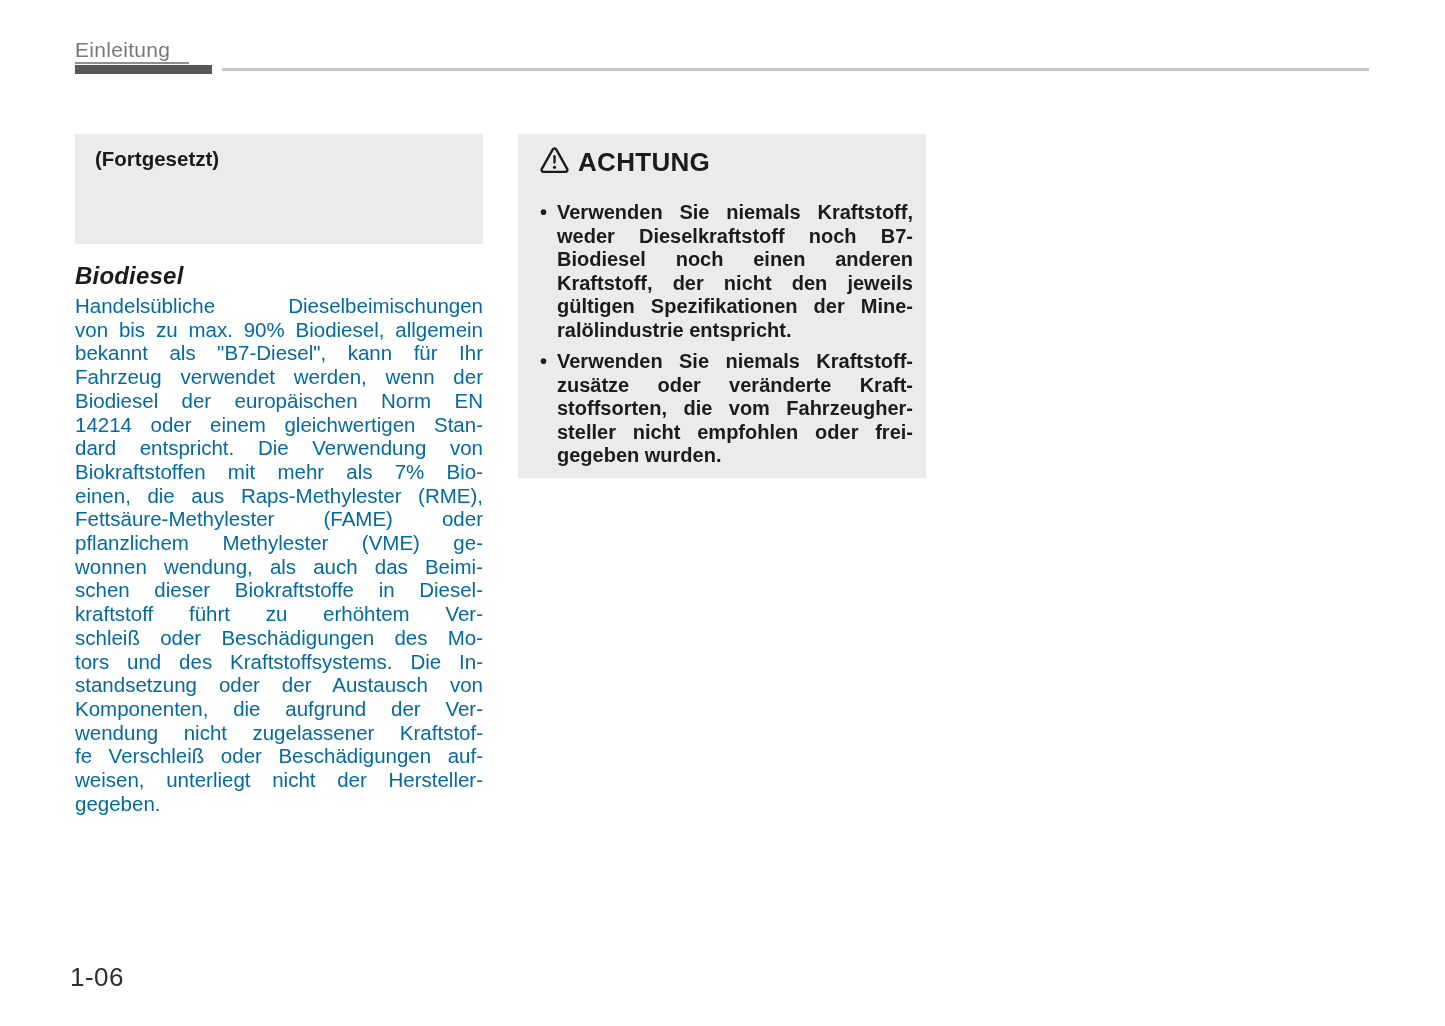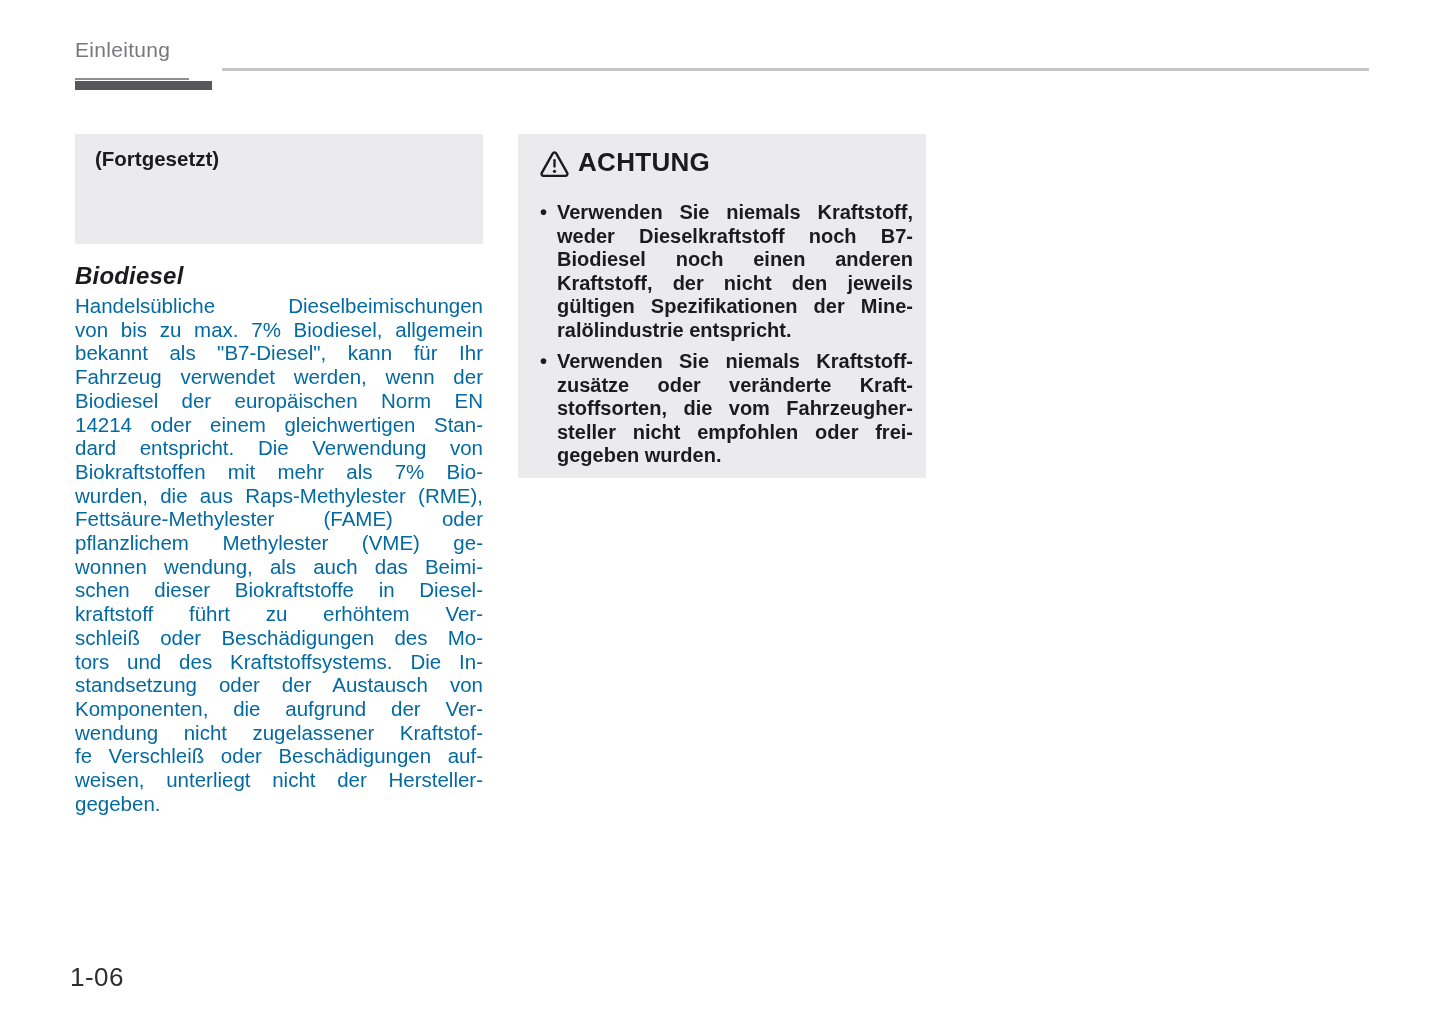--- a/index.html
+++ b/index.html
@@ -12,21 +12,21 @@
     overflow:hidden;
   }
 
   
   .header-title-wrap{position:absolute;left:75px;top:38px;}
   .header-title{
     display:inline-block;
     font-size:21px;
     color:#77787b;
     letter-spacing:.3px;
-    padding-bottom:16px;
+    padding-bottom:0;
     border-bottom:2px solid #8d8e91;
     width:114px;
   }
   .header-bar{
     width:137px;height:9px;
     background:#58585b;
     margin-top:1px;
   }
   .header-rule{
     position:absolute;left:222px;top:68px;
@@ -76,21 +76,21 @@
 
   
   .caution-box{
     position:absolute;left:518px;top:134px;
     width:408px;height:344px;
     background:#ebebed;
     box-sizing:border-box;
     padding:13px 13px 0 22px;
   }
   .caution-title-row{
-    display:flex;align-items:flex-end;gap:9px;
+    display:flex;align-items:flex-start;gap:9px;
     color:#1b1b1d;
   }
   .warn-icon{display:inline-flex;width:29px;height:27px;}
   .warn-icon svg{width:29px;height:27px;}
   .caution-title{
     font-size:26px;font-weight:bold;letter-spacing:.3px;
   }
   .caution-list{
     list-style:none;margin:23px 0 0 0;padding:0;
   }
@@ -127,28 +127,28 @@
   <div class="header-rule"></div>
 
   <section class="continued-box">
     <div class="continued-label">(Fortgesetzt)</div>
   </section>
 
   <h2 class="section-heading">Biodiesel</h2>
 
   <div class="body-text">
       <div class="line">Handelsübliche Dieselbeimischungen</div>
-      <div class="line">von bis zu max. 7% Biodiesel, allgemein</div>
+      <div class="line">von bis zu max. 90% Biodiesel, allgemein</div>
       <div class="line">bekannt als "B7-Diesel", kann für Ihr</div>
       <div class="line">Fahrzeug verwendet werden, wenn der</div>
       <div class="line">Biodiesel der europäischen Norm EN</div>
       <div class="line">14214 oder einem gleichwertigen Stan-</div>
       <div class="line">dard entspricht. Die Verwendung von</div>
       <div class="line">Biokraftstoffen mit mehr als 7% Bio-</div>
-      <div class="line">wurden, die aus Raps-Methylester (RME),</div>
+      <div class="line">einen, die aus Raps-Methylester (RME),</div>
       <div class="line">Fettsäure-Methylester (FAME) oder</div>
       <div class="line">pflanzlichem Methylester (VME) ge-</div>
       <div class="line">wonnen wendung, als auch das Beimi-</div>
       <div class="line">schen dieser Biokraftstoffe in Diesel-</div>
       <div class="line">kraftstoff führt zu erhöhtem Ver-</div>
       <div class="line">schleiß oder Beschädigungen des Mo-</div>
       <div class="line">tors und des Kraftstoffsystems. Die In-</div>
       <div class="line">standsetzung oder der Austausch von</div>
       <div class="line">Komponenten, die aufgrund der Ver-</div>
       <div class="line">wendung nicht zugelassener Kraftstof-</div>

